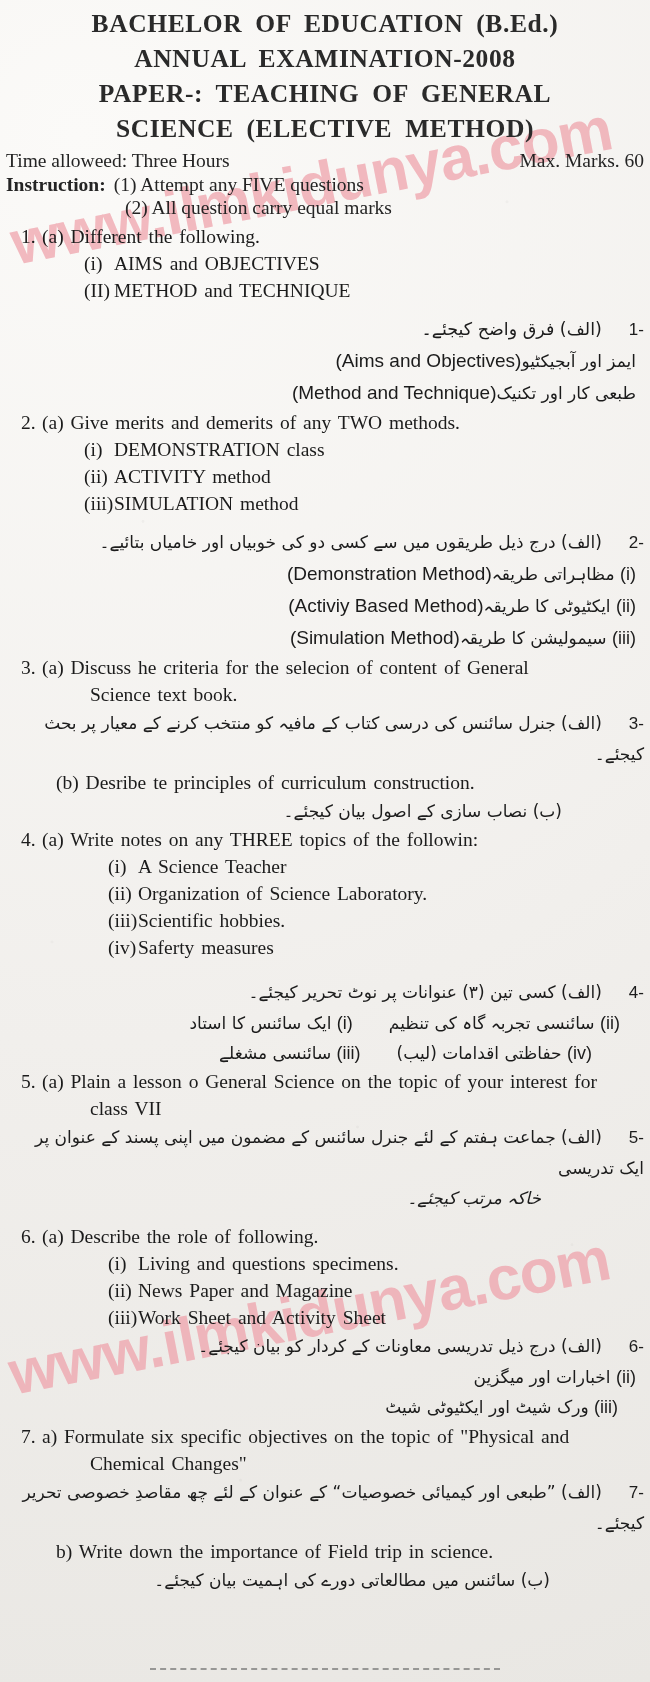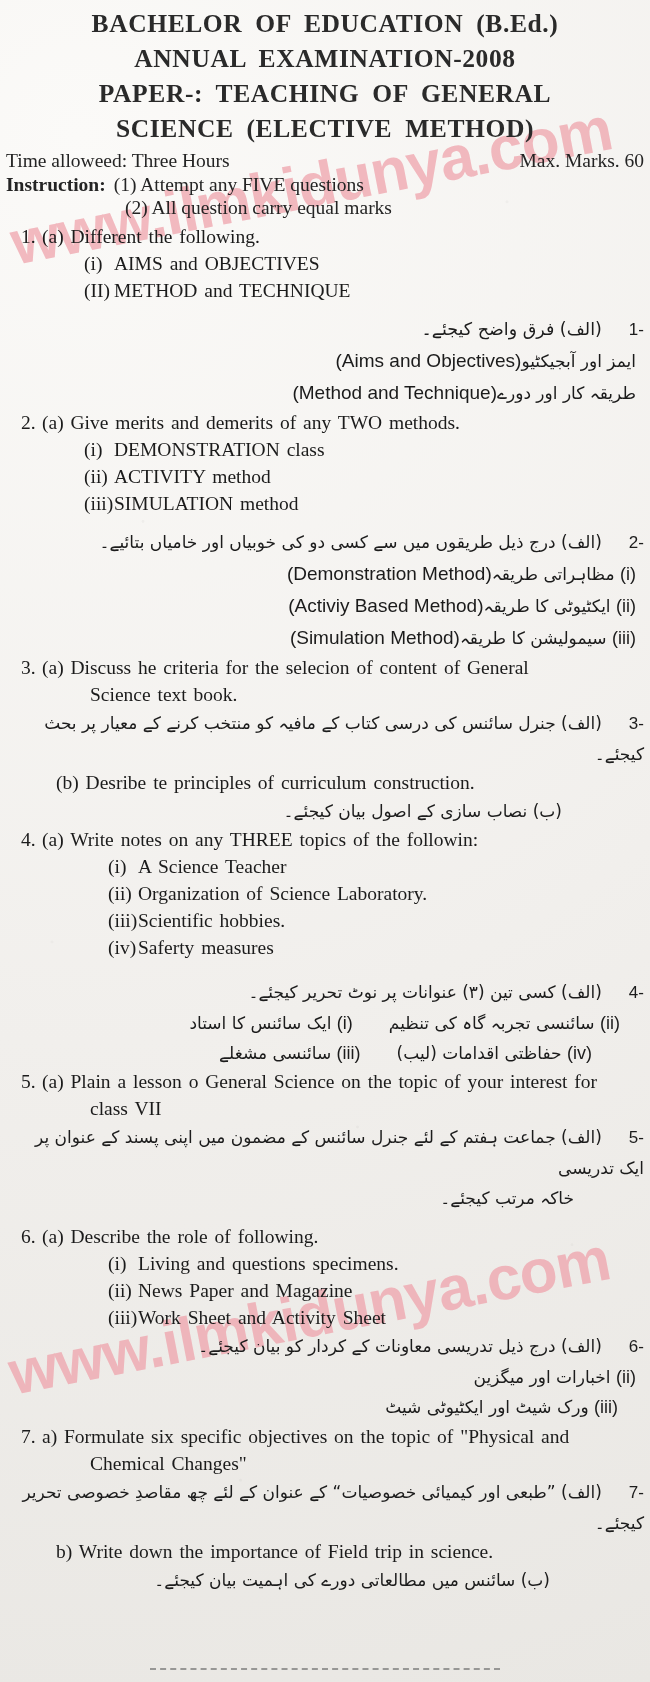--- a/index.html
+++ b/index.html
@@ -174,21 +174,21 @@
   <div class="gap-m"></div>
   <div class="urdu-row">
     <span class="u-num">-1</span>
     &nbsp;&nbsp;&nbsp;
     <span class="urdu-strong">(الف) فرق واضح کیجئے۔</span>
   </div>
   <div class="mixed">
     <span>ایمز اور آبجیکٹیو</span><span class="lat">(Aims and Objectives)</span>
   </div>
   <div class="mixed">
-    <span>طریقہ کار اور دورے</span><span class="lat">(Method and Technique)</span>
+    <span>طبعی کار اور تکنیک</span><span class="lat">(Method and Technique)</span>
   </div>
 
   <div class="q">
     <div class="row">
       <div class="num">2.</div>
       <div class="body-en">(a) Give merits and demerits of any TWO methods.</div>
     </div>
     <div class="body-en ind-i"><span class="roman">(i)</span><span>DEMONSTRATION class</span></div>
     <div class="body-en ind-i"><span class="roman">(ii)</span><span>ACTIVITY method</span></div>
     <div class="body-en ind-i"><span class="roman">(iii)</span><span>SIMULATION method</span></div>
@@ -259,21 +259,21 @@
       <div class="num">5.</div>
       <div class="body-en">(a) Plain a lesson o General Science on the topic of your interest for</div>
     </div>
     <div class="body-en ind-cont">class VII</div>
   </div>
   <div class="urdu-row">
     <span class="u-num">-5</span>
     &nbsp;&nbsp;&nbsp;
     <span>(الف)  جماعت ہفتم کے لئے جنرل سائنس کے مضمون میں اپنی پسند کے عنوان پر ایک تدریسی</span>
   </div>
-  <div class="urdu-row" style="padding-right:76px;">خاکہ مرتب کیجئے۔</div>
+  <div class="urdu-row" style="padding-right:109px;font-style:italic;">خاکہ مرتب کیجئے۔</div>
 
   <div class="gap-m"></div>
 
   <div class="q">
     <div class="row">
       <div class="num">6.</div>
       <div class="body-en">(a) Describe the role of following.</div>
     </div>
     <div class="body-en ind-ii"><span class="roman">(i)</span><span>Living and questions specimens.</span></div>
     <div class="body-en ind-ii"><span class="roman">(ii)</span><span>News Paper and Magazine</span></div>

